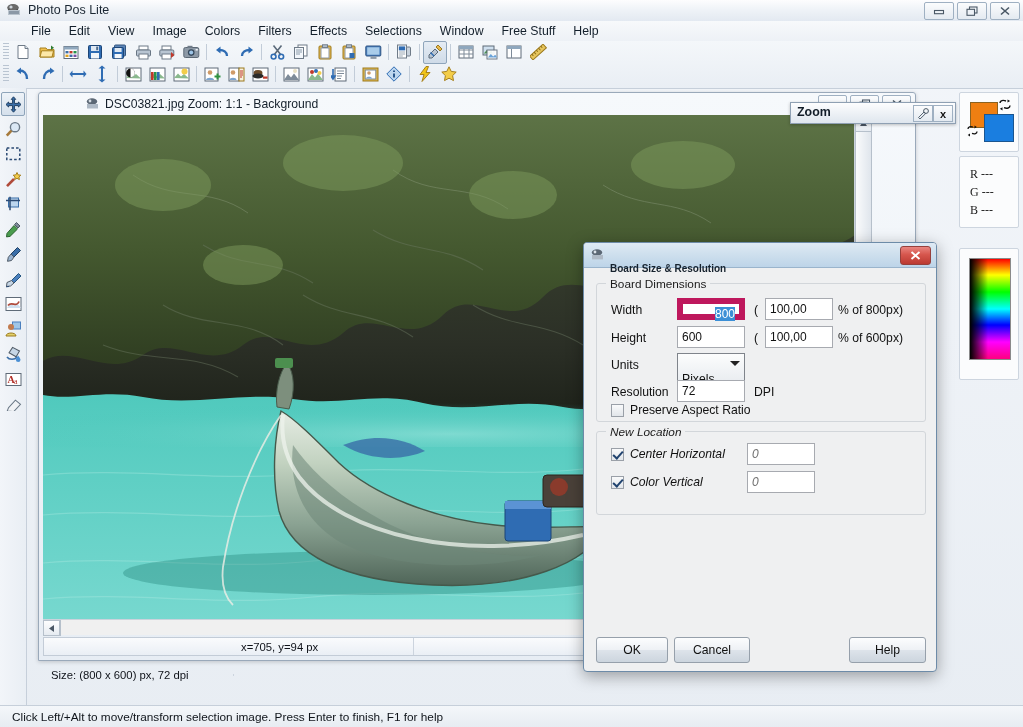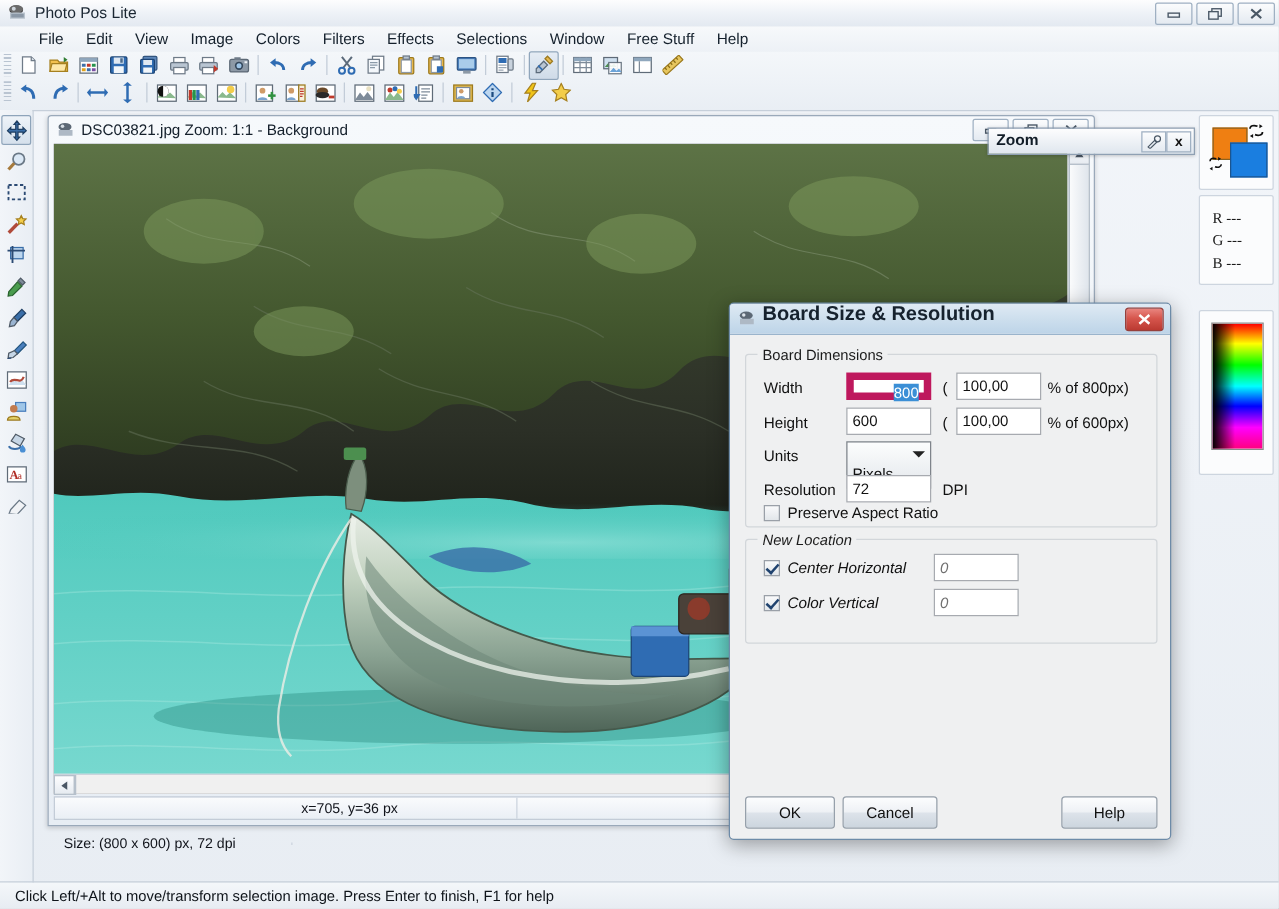--- a/index.html
+++ b/index.html
@@ -49,21 +49,21 @@
     background:linear-gradient(90deg,#f2f5f9 0%,#e9eef4 100%);
     border-right:1px solid #c6cfda;padding-top:3px;}
   .ltool{width:22px;height:22px;margin:1px auto;display:flex;align-items:center;justify-content:center;
     border:1px solid transparent;border-radius:2px;}
   .ltool.on{border:1px solid #8ea4ba;background:linear-gradient(180deg,#eef3f8,#d5e0ec);}
 
   
   .docwin{position:absolute;left:38px;top:92px;width:836px;height:567px;
     background:linear-gradient(180deg,#f6f9fc 0%,#e7edf4 100%);
     border:1px solid #9aa9ba;border-radius:3px 3px 0 0;
-    box-shadow:0 1px 4px rgba(0,0,0,.18);}
+    box-shadow:0 1px 4px rgba(0,0,0,.18);padding-left:40px;}
   .doctitle{height:22px;position:relative;}
   .doctitle .dico{position:absolute;left:7px;top:4px;width:14px;height:13px;}
   .doctitle .dtxt{position:absolute;left:26px;top:4px;font-size:12.2px;color:#15202c;white-space:nowrap;}
   .docbtns{position:absolute;right:4px;top:2px;display:flex;gap:3px;}
   .docbtn{width:27px;height:16px;border:1px solid #9fb0c2;border-radius:2px;
     background:linear-gradient(180deg,#fbfcfd,#e4eaf1);position:relative;}
   .docbtn svg{position:absolute;left:50%;top:50%;transform:translate(-50%,-50%);}
   .canvaswrap{position:absolute;left:4px;top:22px;width:828px;height:520px;background:#808080;}
   .photo{position:absolute;left:0;top:0;width:812px;height:505px;overflow:hidden;}
   .vscroll{position:absolute;right:0;top:0;width:16px;height:505px;
@@ -96,21 +96,21 @@
   .grad{position:absolute;left:9px;top:9px;width:40px;height:100px;border:1px solid #8a8a8a;}
 
   
   .dlg{position:absolute;left:583px;top:242px;width:352px;height:428px;
     background:#eff0f1;border:1px solid #6d8ba8;border-radius:4px;
     box-shadow:0 4px 16px rgba(0,0,0,.35);}
   .dlgtitle{height:24px;border-radius:3px 3px 0 0;position:relative;
     background:linear-gradient(180deg,#dfeaf4 0%,#cfe0ee 45%,#bdd4e8 100%);
     border-bottom:1px solid #9ab4cc;}
   .dlgtitle .dlico{position:absolute;left:7px;top:5px;width:14px;height:13px;}
-  .dlgtitle .dltx{position:absolute;left:26px;top:0;font-size:16px;font-weight:bold;color:#16222e;}
+  .dlgtitle .dltx{position:absolute;left:26px;top:20px;font-size:10px;font-weight:bold;color:#16222e;}
   .dlgclose{position:absolute;right:5px;top:3px;width:29px;height:17px;border-radius:3px;
     border:1px solid #96403c;background:linear-gradient(180deg,#e9857f 0%,#d6564d 45%,#bb3a32 100%);
     display:flex;align-items:center;justify-content:center;}
   .grp{position:absolute;border:1px solid #d2d6da;border-radius:3px;background:transparent;}
   .grplab{position:absolute;top:-7px;left:9px;background:#eff0f1;padding:0 4px;font-size:11.8px;color:#1b1b1b;}
   .lab{position:absolute;font-size:12.2px;color:#111;}
   .tin{position:absolute;background:#fff;border:1px solid #a7aab0;font-size:12px;
     padding:2px 4px;box-sizing:border-box;color:#111;line-height:16px;}
   .tin.sel{border:6px solid #be185d;text-align:right;}
   .selhl{background:#3b8fd6;color:#fff;}
@@ -750,21 +750,21 @@
           <svg width="5" height="7" viewBox="0 0 5 7">
               <path d="M0 3.5L5 0v7z" fill="#4b5765"></path>
             </svg>
         </div>
         <div class="sthumb" style="left:16px;top:0;width:0px;height:14px;"></div>
       </div>
     </div>
 
     <div class="docstatus">
       <div class="dsc" style="width:175px;margin-top:36px;">Size: (800 x 600) px, 72 dpi</div>
-      <div class="dsc" style="width:165px;">x=705, y=36 px</div>
+      <div class="dsc" style="width:165px;">x=705, y=94 px</div>
       <div class="dsc" style="flex:1;border-right:none;"></div>
     </div>
   </div>
 
   <div class="zoompal">
     <span class="zt">Zoom</span>
     <div class="zpb" style="right:22px;">
       <svg width="12" height="11" viewBox="0 0 12 11">
         <path d="M1.5 9.5L7 4l1.6 1.6L3 11z" fill="#e8edf3" stroke="#4a5866" stroke-width=".9"></path>
         <circle cx="9" cy="3" r="2.4" fill="none" stroke="#4a5866" stroke-width="1"></circle>

